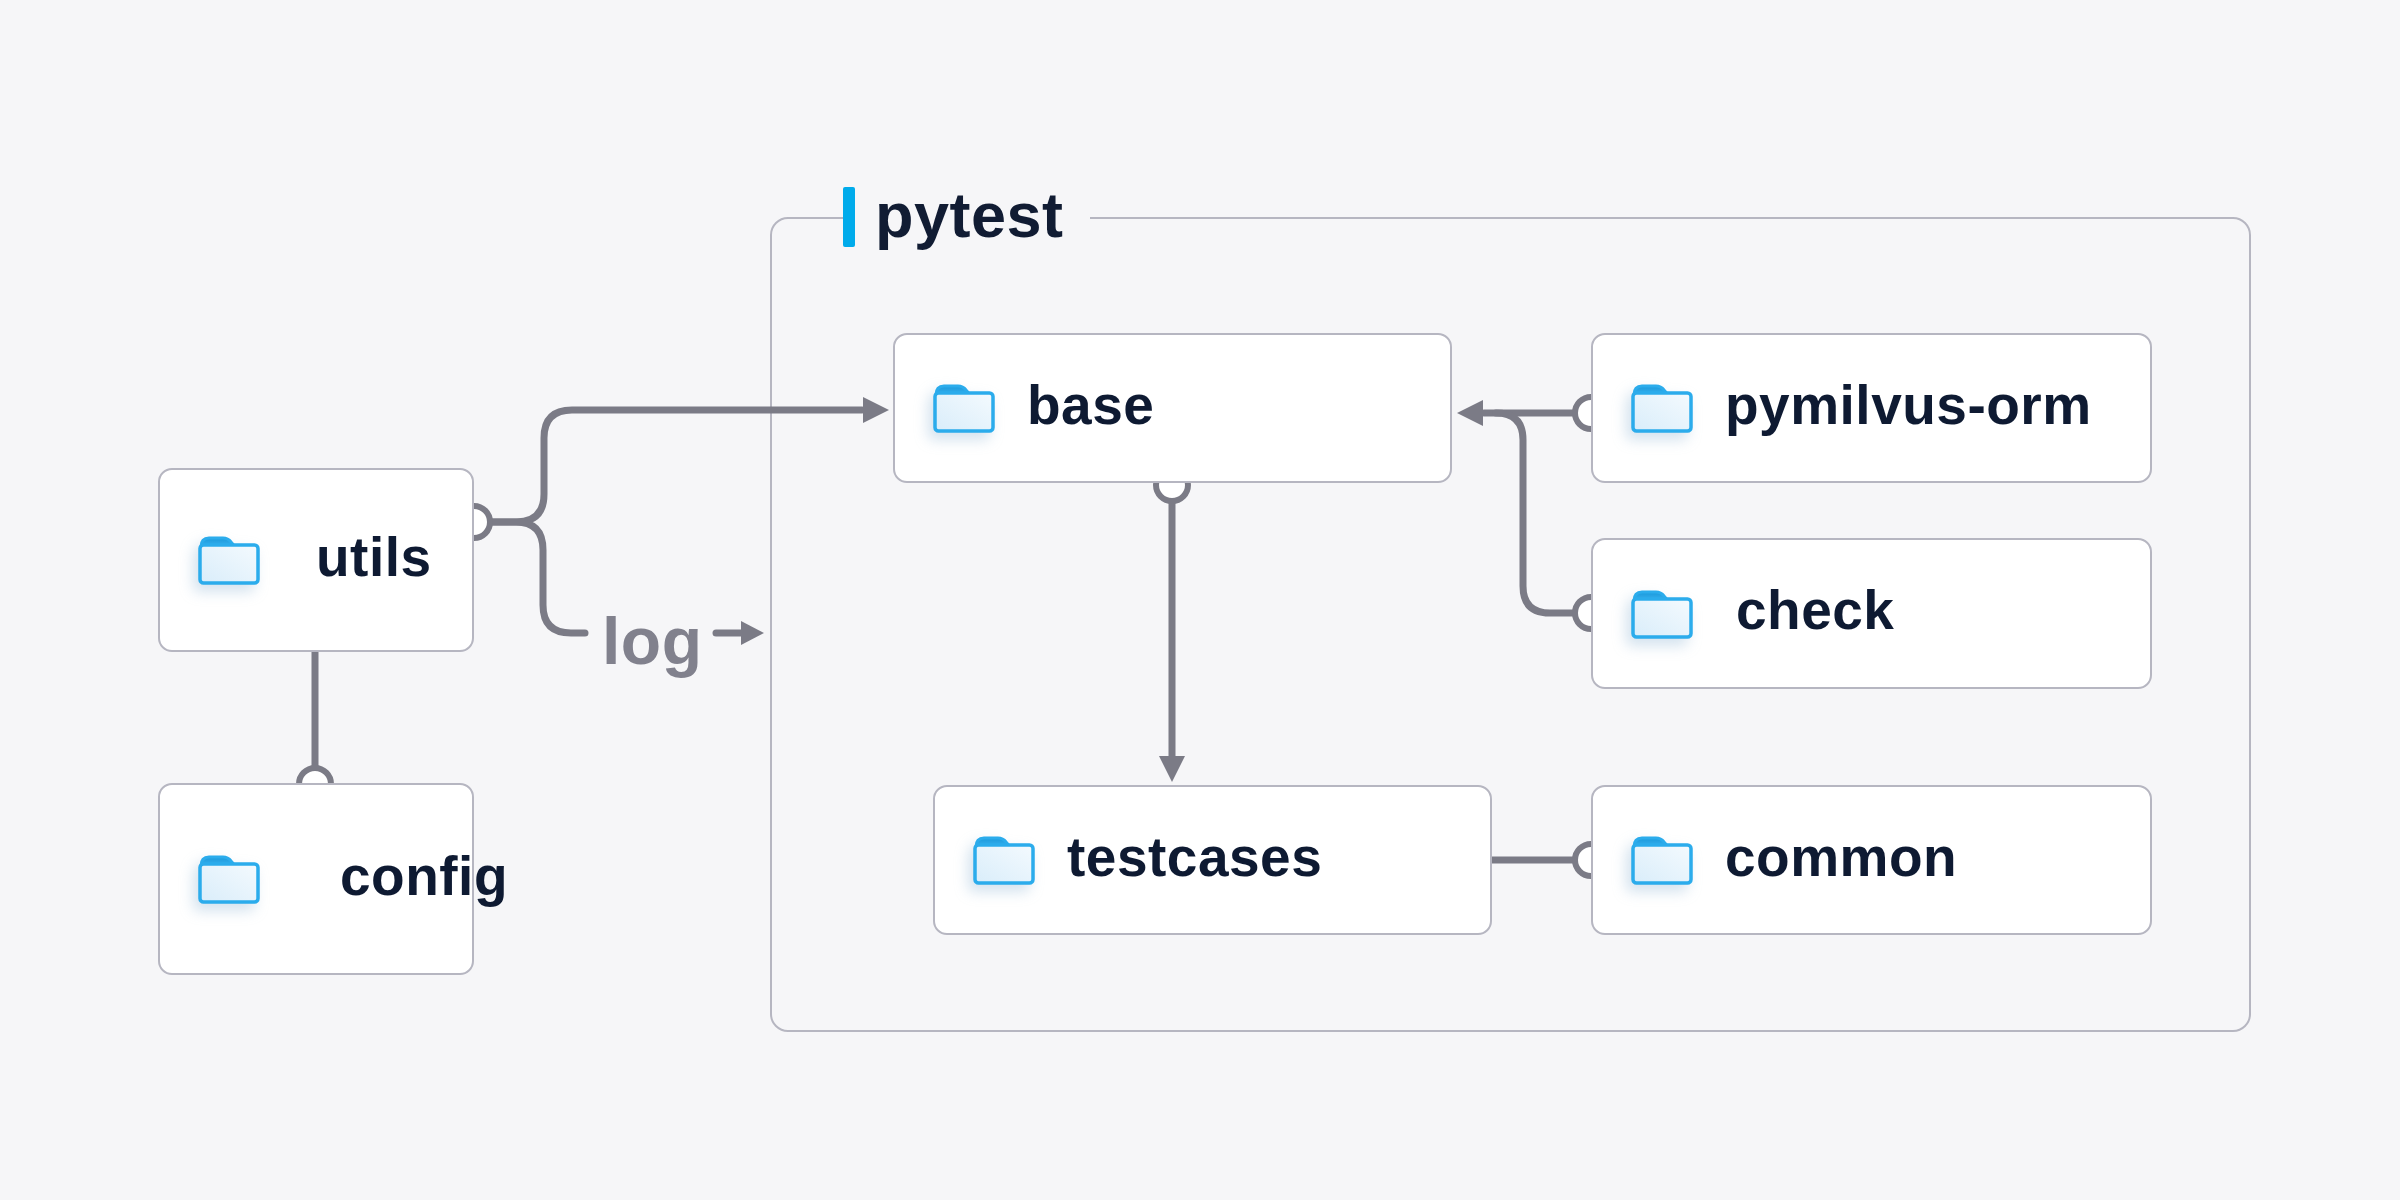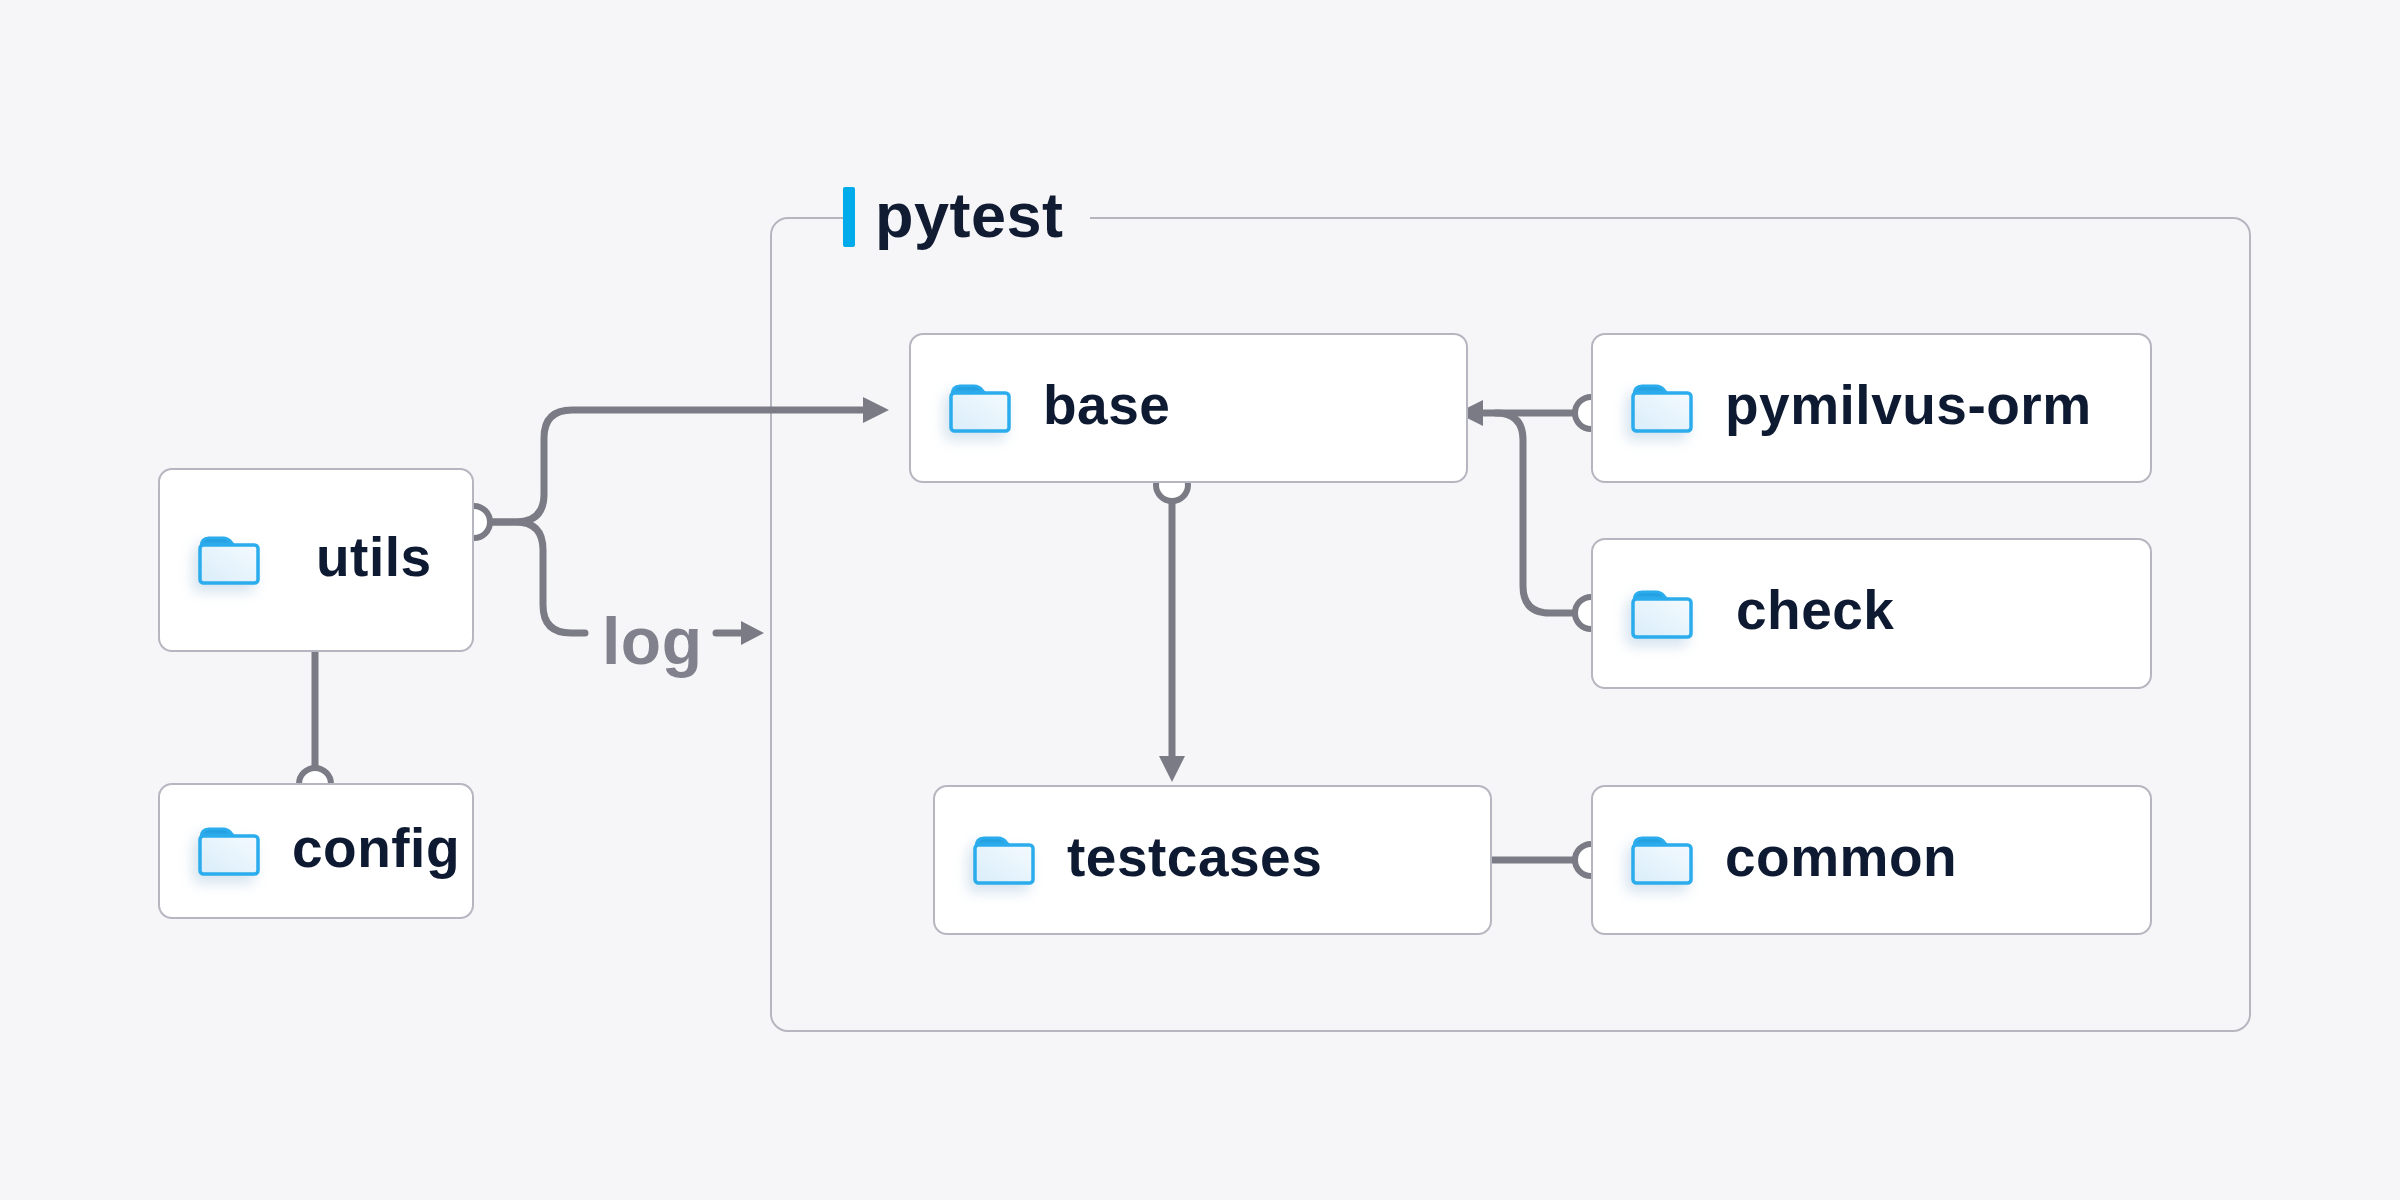--- a/index.html
+++ b/index.html
@@ -123,29 +123,29 @@
           <stop offset="0" stop-color="#1b99dc"></stop>
             <stop offset="1" stop-color="#3cb4f0"></stop>
         </linearGradient>
       </defs>
       <path d="M5 14 Q5 5 13 5 L27 5 Q32 5 35 9 L40 15 L5 15 Z" fill="url(#tg)" stroke="#2bacec" stroke-width="3" stroke-linejoin="round"></path>
       <rect x="4" y="12" width="58" height="38" rx="3.5" fill="url(#fg)" stroke="#2bacec" stroke-width="3.5" stroke-linejoin="round"></rect>
     </svg>
     <span class="node-label">utils</span>
   </div>
 
-  <div class="node" style="left:158px;top:783px;width:316px;height:136px;">
+  <div class="node" style="left:158px;top:783px;width:316px;height:192px;gap:48px;">
     <svg class="folder" width="66" height="54" viewBox="0 0 66 54">
       <path d="M5 14 Q5 5 13 5 L27 5 Q32 5 35 9 L40 15 L5 15 Z" fill="url(#tg)" stroke="#2bacec" stroke-width="3" stroke-linejoin="round"></path>
       <rect x="4" y="12" width="58" height="38" rx="3.5" fill="url(#fg)" stroke="#2bacec" stroke-width="3.5" stroke-linejoin="round"></rect>
     </svg>
     <span class="node-label">config</span>
   </div>
 
-  <div class="node" style="left:893px;top:333px;width:559px;height:150px;margin-left:16px;">
+  <div class="node" style="left:893px;top:333px;width:559px;height:150px;">
     <svg class="folder" width="66" height="54" viewBox="0 0 66 54">
       <path d="M5 14 Q5 5 13 5 L27 5 Q32 5 35 9 L40 15 L5 15 Z" fill="url(#tg)" stroke="#2bacec" stroke-width="3" stroke-linejoin="round"></path>
       <rect x="4" y="12" width="58" height="38" rx="3.5" fill="url(#fg)" stroke="#2bacec" stroke-width="3.5" stroke-linejoin="round"></rect>
     </svg>
     <span class="node-label">base</span>
   </div>
 
   <div class="node" style="left:893px;top:785px;width:559px;height:150px;margin-left:40px;">
     <svg class="folder" width="66" height="54" viewBox="0 0 66 54">
       <path d="M5 14 Q5 5 13 5 L27 5 Q32 5 35 9 L40 15 L5 15 Z" fill="url(#tg)" stroke="#2bacec" stroke-width="3" stroke-linejoin="round"></path>

